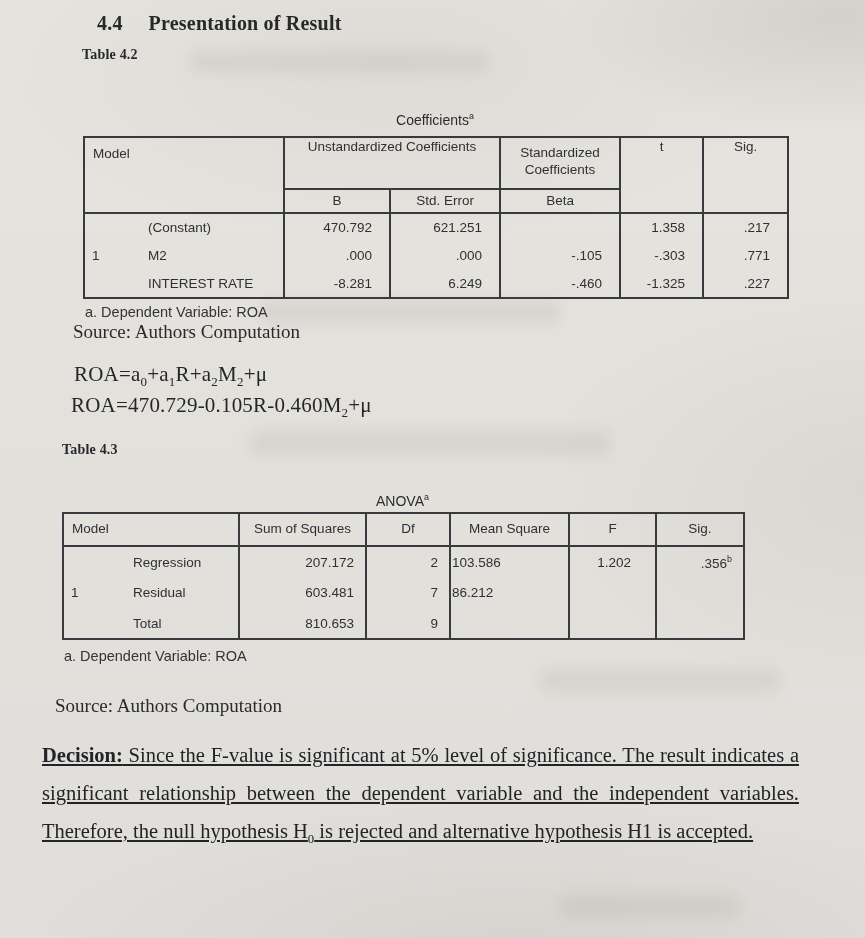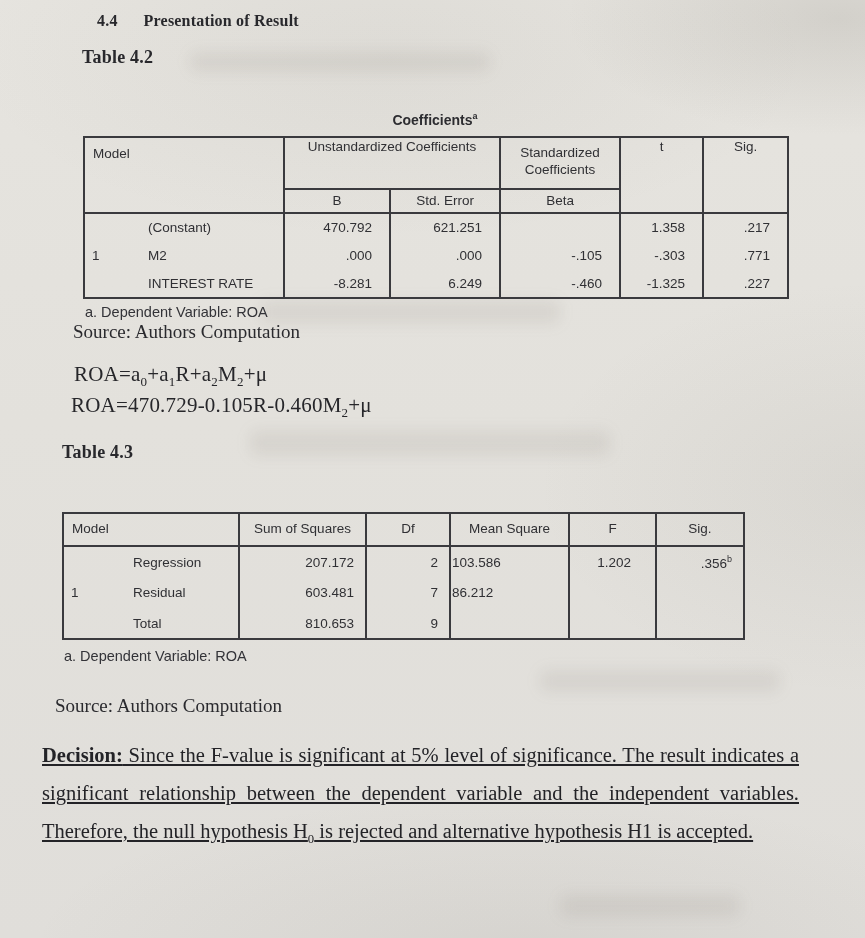--- a/index.html
+++ b/index.html
@@ -13,24 +13,24 @@
     background:
       radial-gradient(420px 180px at 97% 2%, rgba(110,106,96,0.16), transparent 65%),
       radial-gradient(600px 260px at 45% 6%, rgba(110,106,96,0.07), transparent 70%),
       radial-gradient(520px 320px at 101% 52%, rgba(110,106,96,0.08), transparent 65%),
       radial-gradient(700px 220px at 60% 101%, rgba(110,106,96,0.09), transparent 70%),
       linear-gradient(180deg, #e6e4df 0%, #e3e1dc 45%, #e0deda 100%);
   }
   .abs { position: absolute; }
   .smudge { position:absolute; filter: blur(7px); background: rgba(115,110,98,0.10); border-radius: 8px; }
 
-  .doc-heading { font-weight: bold; font-size: 16px; letter-spacing: 0.2px; }
+  .doc-heading { font-weight: bold; font-size: 20px; letter-spacing: 0.2px; }
   .doc-heading .num { display:inline-block; margin-right: 26px; }
-  .tbl-label { font-weight: bold; font-size: 18px; letter-spacing: 0.2px; }
-  .tbl-title { font-family: "Liberation Sans", "DejaVu Sans", sans-serif; font-weight: bold; font-size: 14px; text-align: center; color:#2c2c30; }
+  .tbl-label { font-weight: bold; font-size: 14px; letter-spacing: 0.2px; }
+  .tbl-title { font-family: "Liberation Sans", "DejaVu Sans", sans-serif; font-weight: normal; font-size: 14px; text-align: center; color:#2c2c30; }
   .tbl-title sup { font-size: 9px; }
 
   table.scan {
     border-collapse: collapse;
     table-layout: fixed;
     font-family: "Liberation Sans", "DejaVu Sans", sans-serif;
     font-size: 13.5px;
     color: #303034;
     border: 2px solid #3a3a3e;
   }
@@ -142,20 +142,23 @@
   </table>
 
   <div class="abs footnote" style="left:85px; top:304px;">a. Dependent Variable: ROA</div>
   <div class="abs source" style="left:73px; top:321px;">Source: Authors Computation</div>
 
   <div class="abs equation" style="left:74px; top:362px;"><span>ROA=a</span><sub>0</sub><span>+a</span><sub>1</sub><span>R+a</span><sub>2</sub><span>M</span><sub>2</sub><span>+μ</span></div>
   <div class="abs equation" style="left:71px; top:393px;"><span>ROA=470.729-0.105R-0.460M</span><sub>2</sub><span>+μ</span></div>
 
   <div class="abs tbl-label" style="left:62px; top:442px;">Table 4.3</div>
 
+  <div class="abs tbl-title" style="left:62px; top:492px; width:681px;">
+    <span>ANOVA</span><sup>a</sup>
+  </div>
 
   <table class="scan abs" id="anova-table" style="left:62px; top:512px; width:681px;">
     <colgroup>
       <col style="width:176px">
         <col style="width:127px">
         <col style="width:84px">
         <col style="width:119px">
         <col style="width:87px">
         <col style="width:88px">
     </colgroup>

